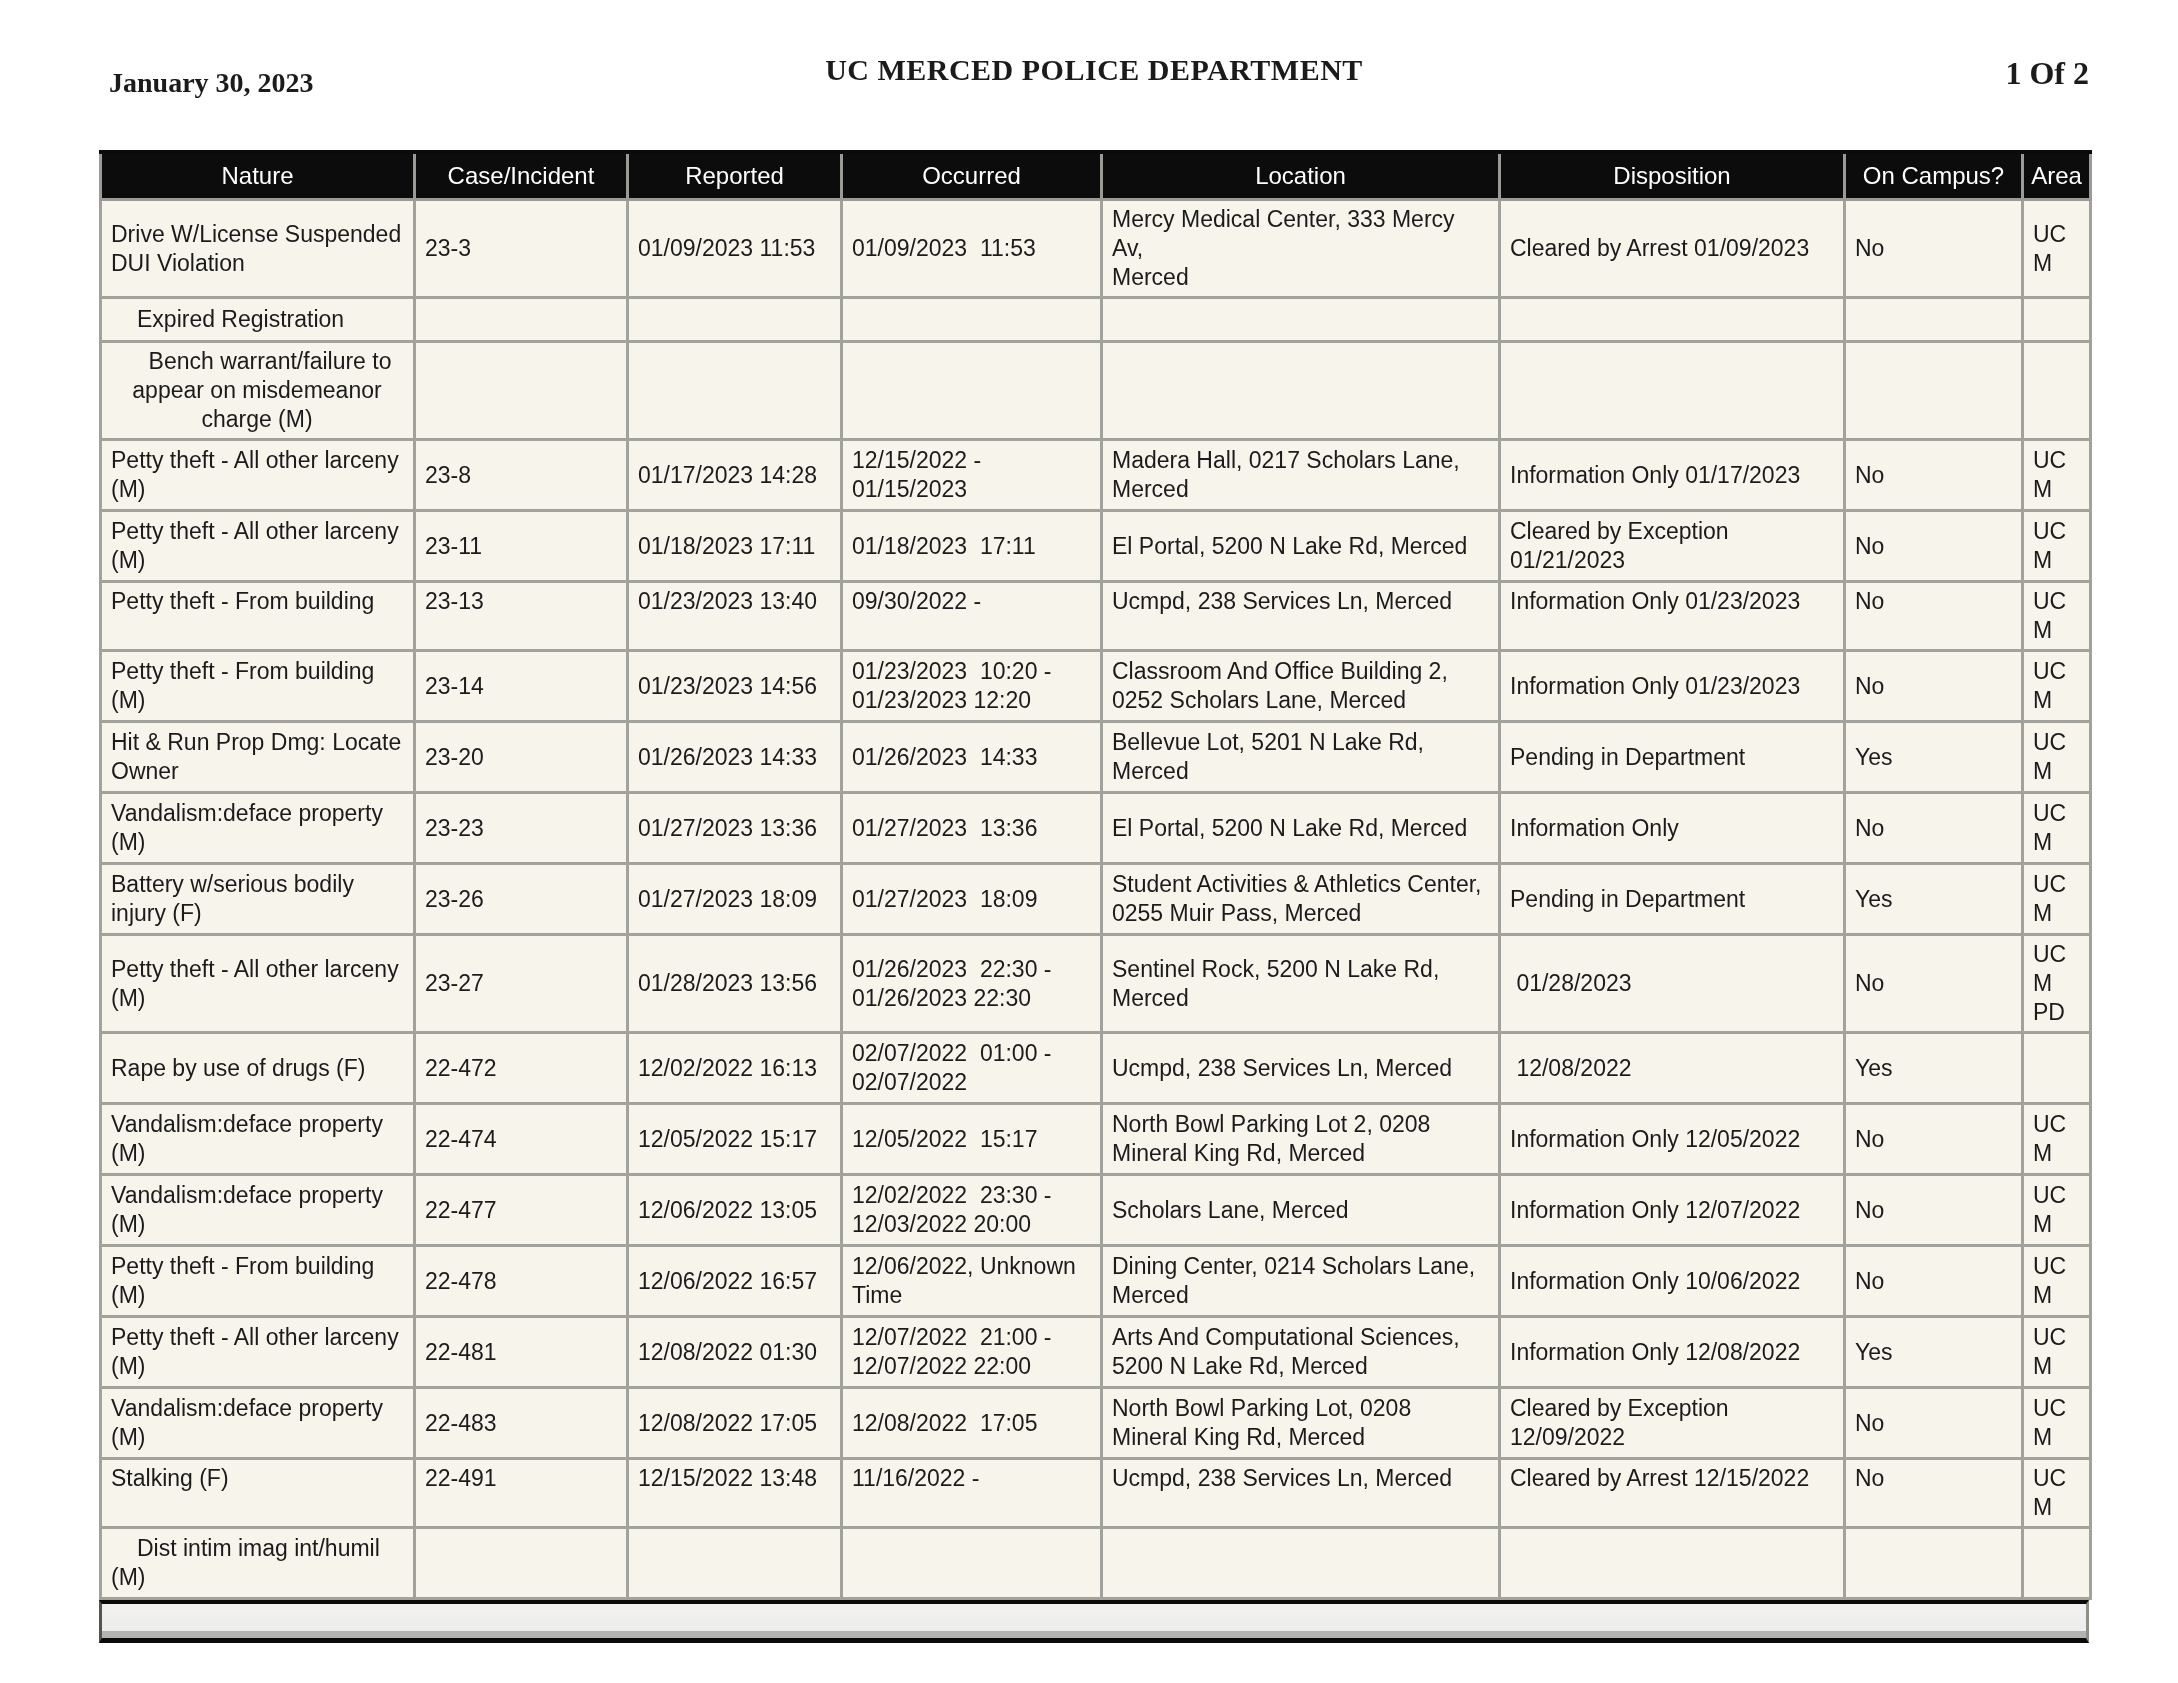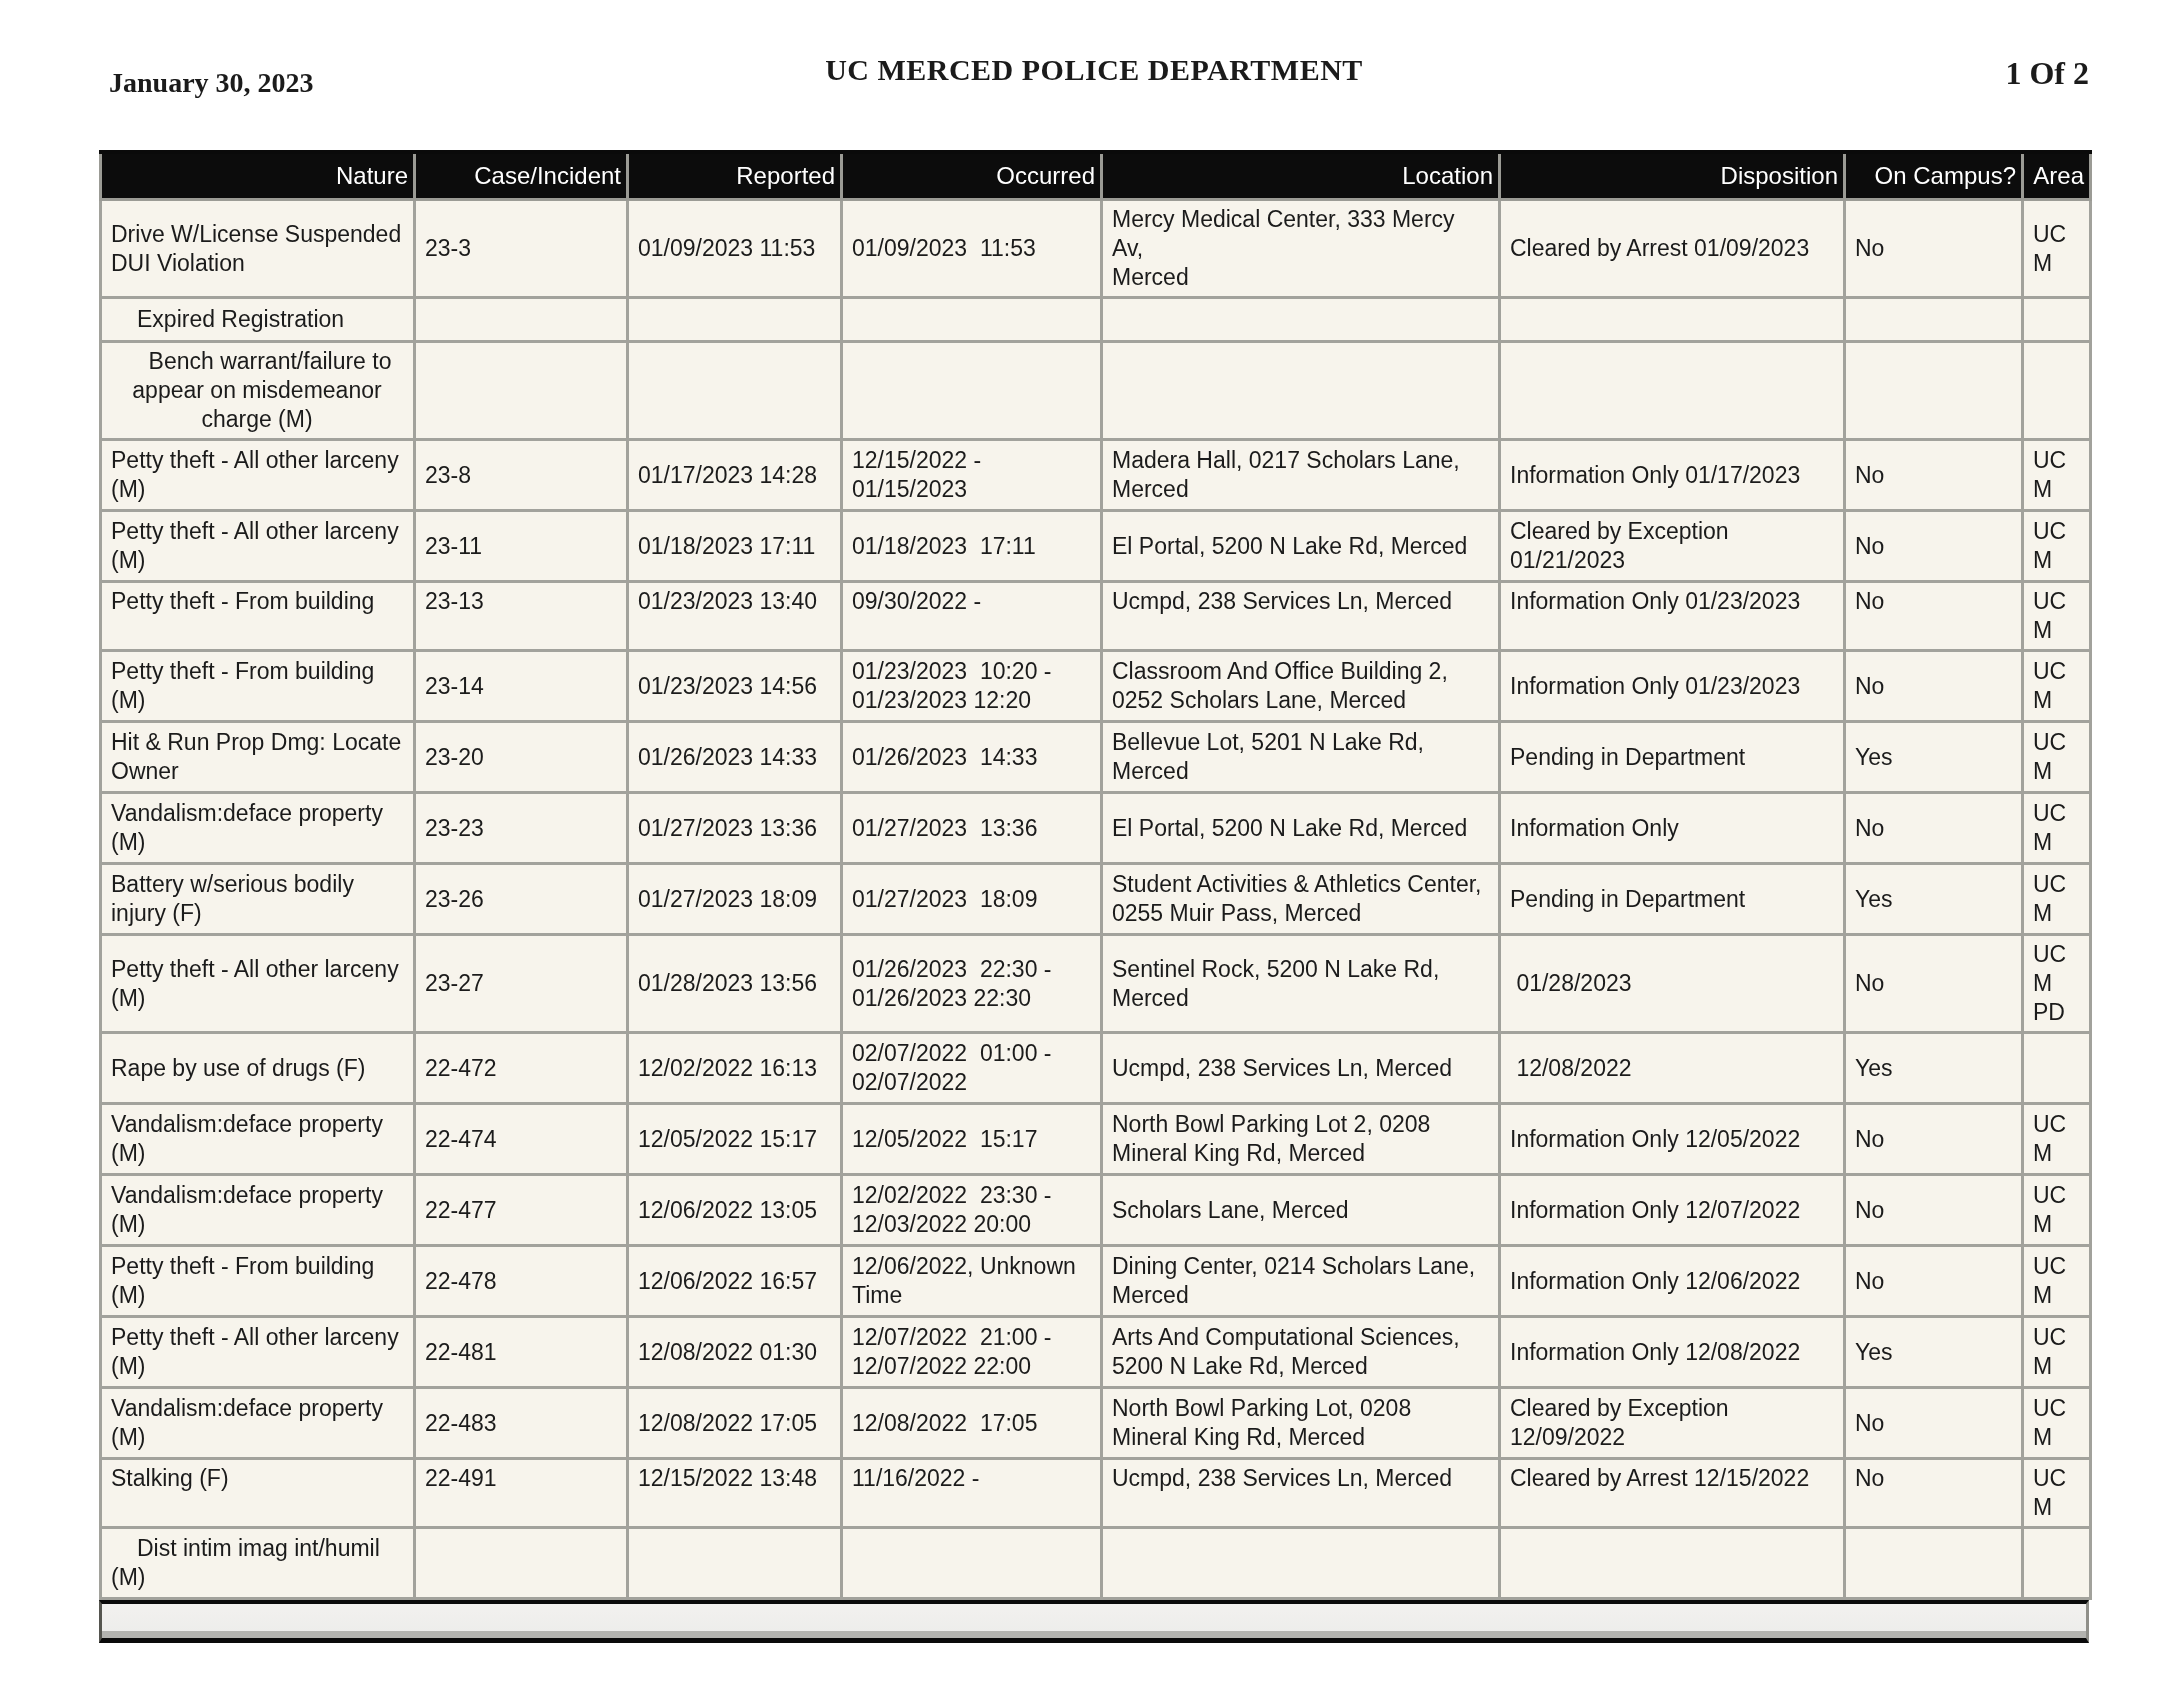--- a/index.html
+++ b/index.html
@@ -68,21 +68,21 @@
     width: 1990px;
     border-top: 4px solid #0a0a0a;
     border-left: 3px solid #8f8f89;
     border-right: 3px solid #8f8f89;
   }
   table.crime-table th {
     background: #0c0c0c;
     color: #ffffff;
     font-weight: 400;
     font-size: 24px;
-    text-align: right;
+    text-align: center;
     padding: 5px 5px;
     border: 3px solid #9b9b95;
     border-top: none;
     height: 34px;
     vertical-align: middle;
     overflow: hidden;
   }
   table.crime-table td {
     background: #f7f4ec;
     border: 3px solid #a2a29c;
@@ -313,21 +313,21 @@
         </tr>
         <tr class="r-normal">
           <td>Petty theft - From building
 (M)</td>
           <td>22-478</td>
           <td>12/06/2022 16:57</td>
           <td>12/06/2022, Unknown
 Time</td>
           <td>Dining Center, 0214 Scholars Lane,
 Merced</td>
-          <td>Information Only 12/06/2022</td>
+          <td>Information Only 10/06/2022</td>
           <td>No</td>
           <td>UCM</td>
         </tr>
         <tr class="r-normal">
           <td>Petty theft - All other larceny
 (M)</td>
           <td>22-481</td>
           <td>12/08/2022 01:30</td>
           <td>12/07/2022  21:00 -
 12/07/2022 22:00</td>

